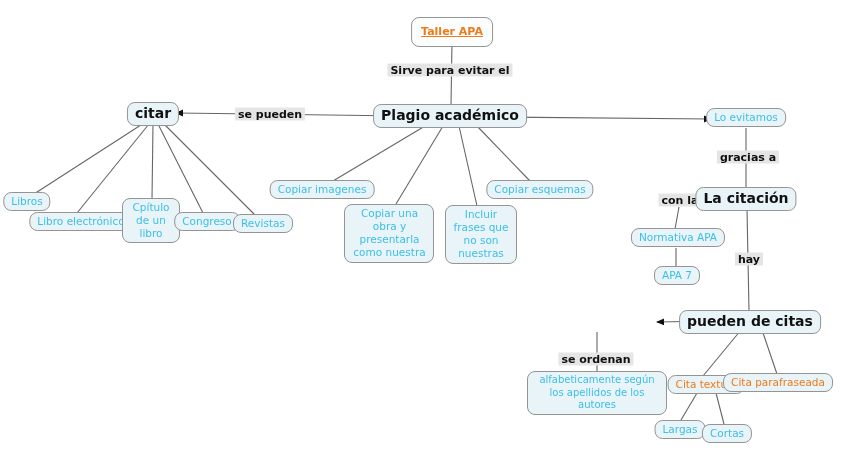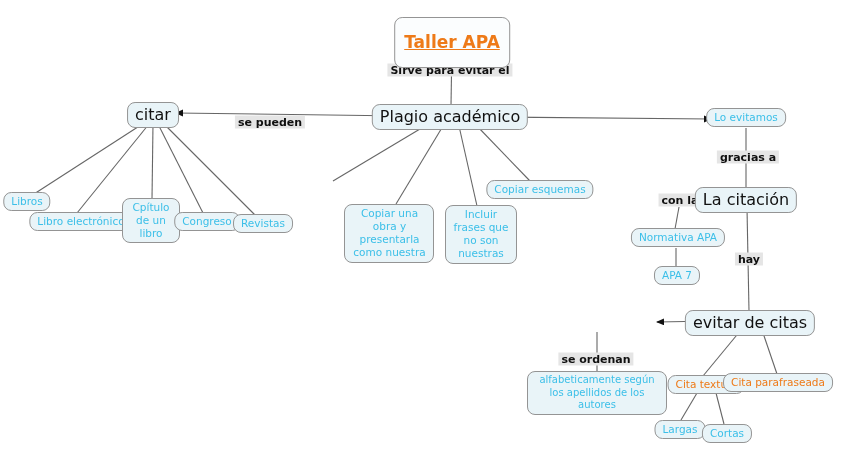--- a/index.html
+++ b/index.html
@@ -20,27 +20,27 @@
     padding:2px 7px;
     font-size:10.5px;
     line-height:1.25;
     text-align:center;
     color:#3bbfe8;
     white-space:nowrap;
     z-index:2;
     box-sizing:border-box;
   }
   .node.multi{white-space:normal;}
-  .node.bold-black{color:#111111;font-weight:normal;font-size:16px;}
+  .node.bold-black{color:#111111;font-weight:bold;font-size:14px;}
   .node.orange{color:#ee7a18;}
   .node.root{
-    color:#ee7a18;font-weight:bold;font-size:17px;
+    color:#ee7a18;font-weight:bold;font-size:11px;
     text-decoration:underline;
     background:#fbfdfe;
-    padding:14px 9px;
+    padding:7px 9px;
   }
   .edge-label{
     position:absolute;
     transform:translate(-50%,-50%);
     font-size:11px;
     font-weight:bold;
     color:#101010;
     background:#e5e5e5;
     padding:0 3px;
     white-space:nowrap;
@@ -65,21 +65,21 @@
   #n-libroelec{left:81px;top:212px;}
   #n-cpitulo{left:151px;top:198px;width:58px;}
   #n-congreso{left:207px;top:212px;}
   #n-revistas{left:263px;top:214px;}
   #n-copiarimg{left:322px;top:180px;}
   #n-copiarobra{left:389px;top:204px;width:90px;padding-left:8px;}
   #n-incluir{left:481px;top:205px;width:72px;}
   #n-copiaresq{left:540px;top:180px;}
   
   #l-sirve{left:450px;top:70px;}
-  #l-sepueden{left:270px;top:114px;margin-top:8px;}
+  #l-sepueden{left:270px;top:114px;}
   #l-gracias{left:748px;top:157px;}
   #l-conla{left:680px;top:200px;}
   #l-hay{left:749px;top:259px;}
   #l-seordenan{left:596px;top:359px;}
 </style>
 </head>
 <body>
 
 <div id="canvas">
 
@@ -128,31 +128,32 @@
     </g>
   </svg>
 
   <div class="node root" id="n-taller">Taller APA</div>
   <div class="node bold-black" id="n-plagio">Plagio académico</div>
   <div class="node bold-black" id="n-citar">citar</div>
   <div class="node" id="n-evitamos">Lo evitamos</div>
   <div class="node bold-black" id="n-citacion">La citación</div>
   <div class="node" id="n-normativa">Normativa APA</div>
   <div class="node" id="n-apa7">APA 7</div>
-  <div class="node bold-black" id="n-tipos">evitar de citas</div>
+  <div class="node bold-black" id="n-tipos">pueden de citas</div>
   <div class="node multi" id="n-alfabeticamente">alfabeticamente según los apellidos de los autores</div>
   <div class="node orange" id="n-citatextual">Cita textual</div>
   <div class="node orange" id="n-parafraseada">Cita parafraseada</div>
   <div class="node" id="n-largas">Largas</div>
   <div class="node" id="n-cortas">Cortas</div>
   <div class="node" id="n-libros">Libros</div>
   <div class="node" id="n-libroelec">Libro electrónico</div>
   <div class="node multi" id="n-cpitulo">Cpítulo de un libro</div>
   <div class="node" id="n-congreso">Congreso</div>
   <div class="node" id="n-revistas">Revistas</div>
+  <div class="node" id="n-copiarimg">Copiar imagenes</div>
   <div class="node multi" id="n-copiarobra">Copiar una obra y presentarla como nuestra</div>
   <div class="node multi" id="n-incluir">Incluir frases que no son nuestras</div>
   <div class="node" id="n-copiaresq">Copiar esquemas</div>
 
   <div class="edge-label" id="l-sirve">Sirve para evitar el</div>
   <div class="edge-label" id="l-sepueden">se pueden</div>
   <div class="edge-label" id="l-gracias">gracias a</div>
   <div class="edge-label" id="l-conla">con la</div>
   <div class="edge-label" id="l-hay">hay</div>
   <div class="edge-label" id="l-seordenan">se ordenan</div>

